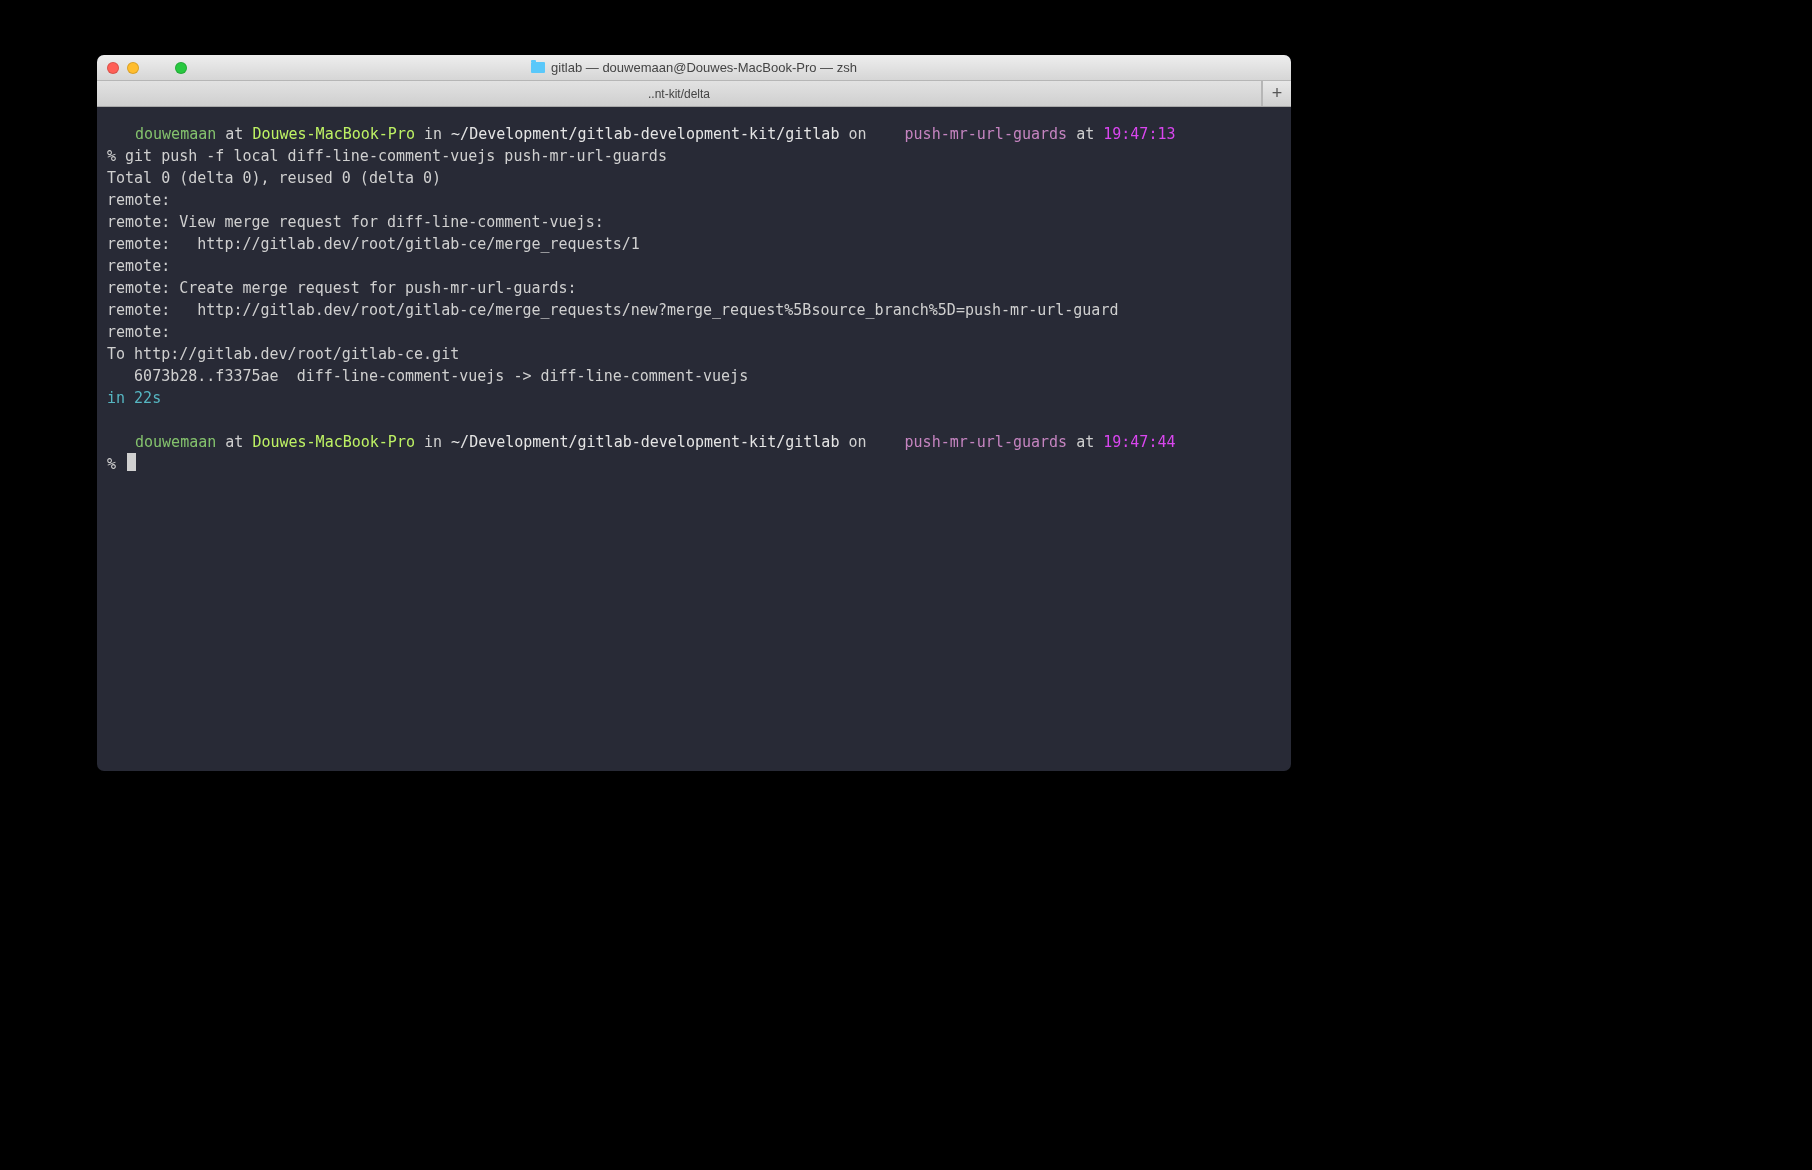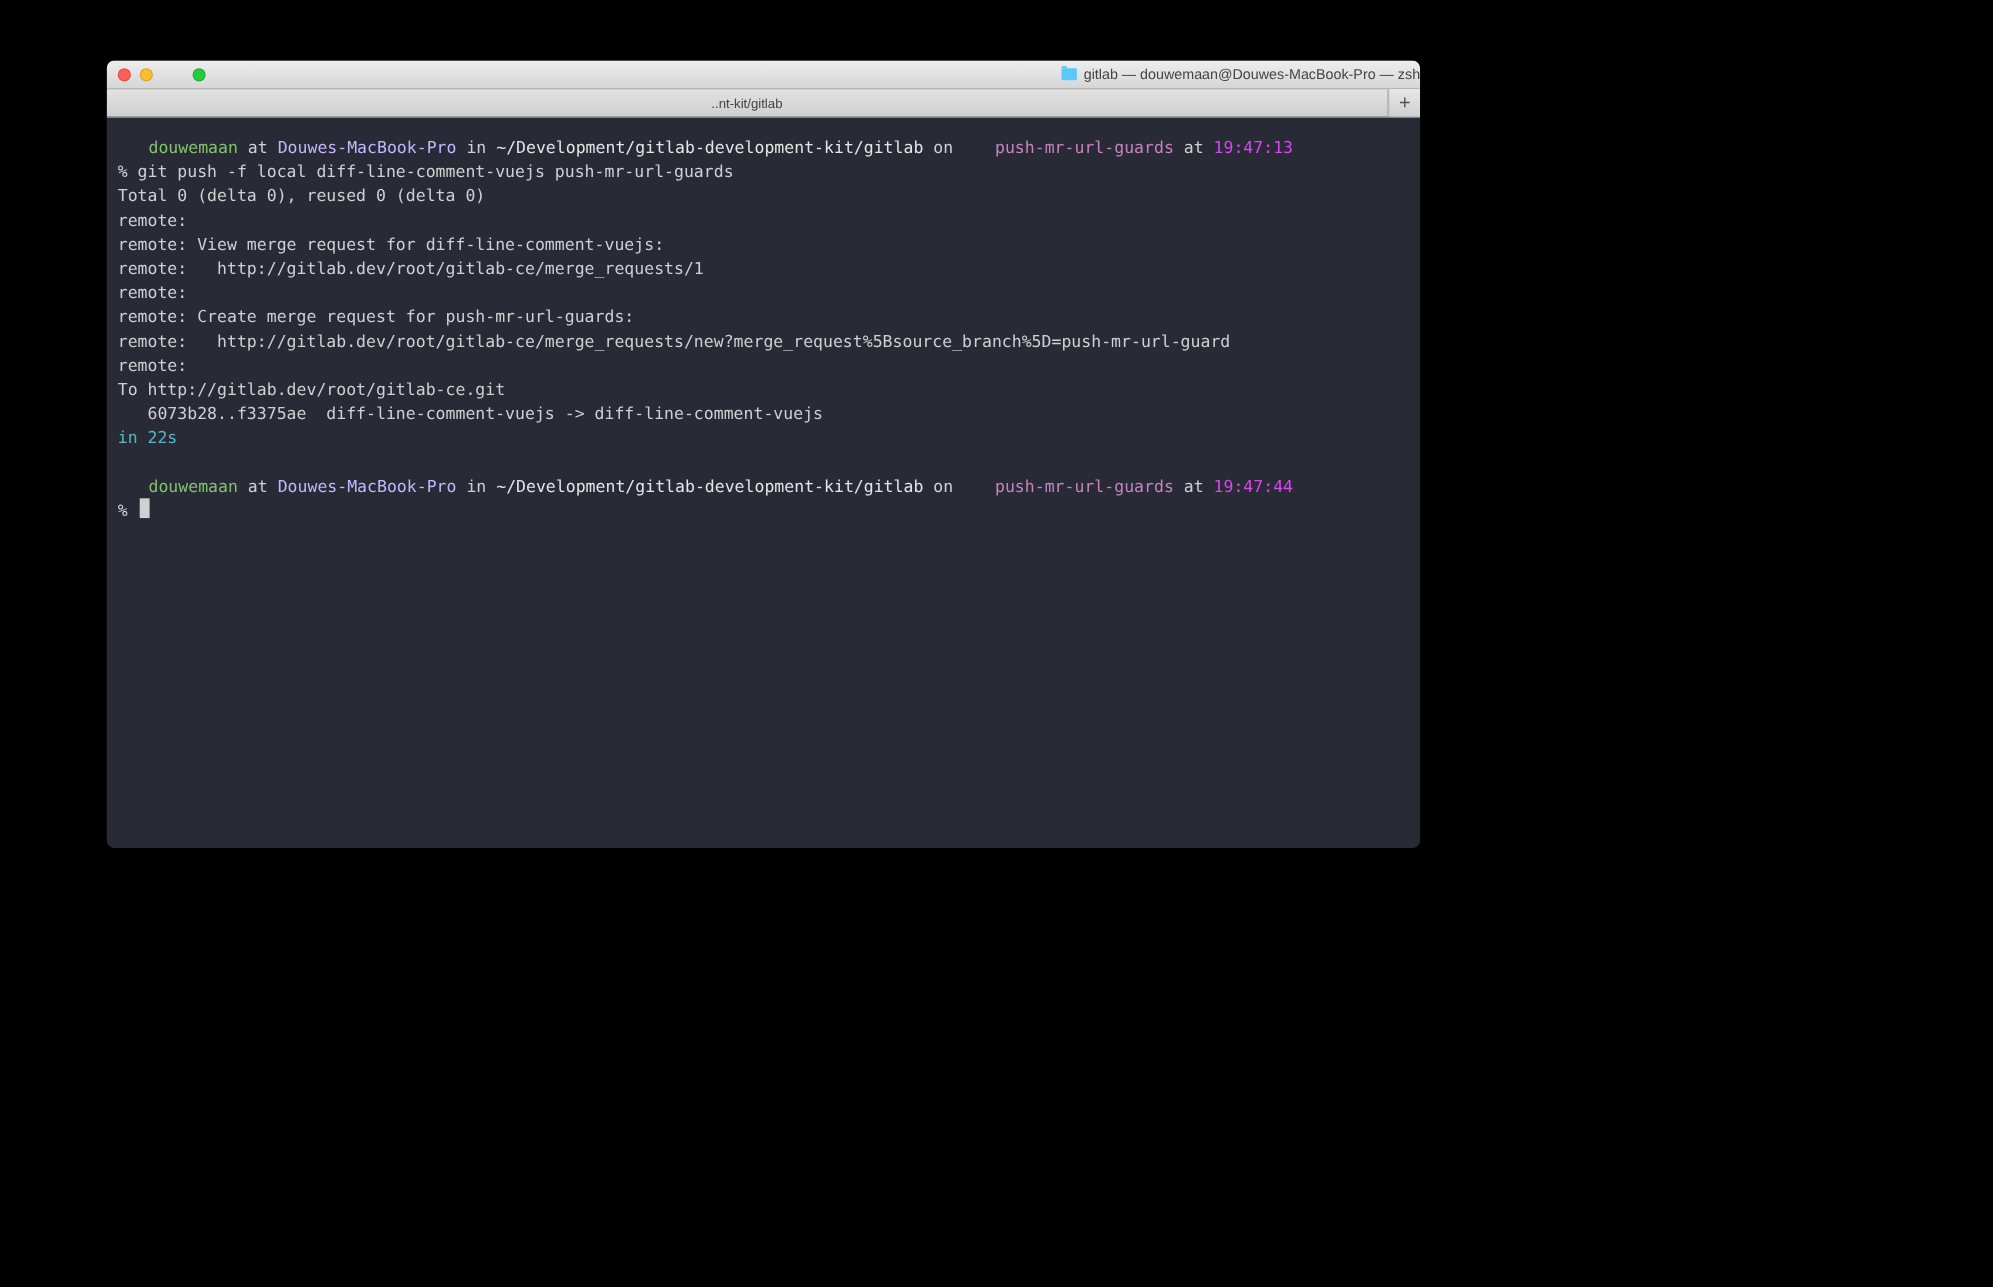--- a/index.html
+++ b/index.html
@@ -51,21 +51,21 @@
   .tl.yellow { background: #ffbd2e; }
   .tl.green  { background: #28c840; }
   .titletext {
     position: absolute;
     left: 0; right: 0;
     text-align: center;
     font-size: 13px;
     color: #444;
     display: flex;
     align-items: center;
-    justify-content: flex-end;
+    justify-content: center;
     gap: 6px;
     pointer-events: none;
   }
   .folder-icon {
     width: 14px;
     height: 11px;
     background: #5ac8fa;
     border-radius: 1px;
     position: relative;
     display: inline-block;
@@ -117,21 +117,21 @@
     flex: 1;
     padding: 16px 10px 10px 10px;
     font-family: Menlo, Consolas, "DejaVu Sans Mono", monospace;
     font-size: 15px;
     line-height: 22px;
     color: #d0d0d0;
     white-space: pre;
     overflow: hidden;
   }
   .green  { color: #84c26d; margin-left: 28px; }
-  .yellow { color: #c4b5fd; }
+  .yellow { color: #bef264; }
   .blue   { color: #d946ef; }
   .magenta{ color: #c584c0; padding-left: 29px; }
   .cyan   { color: #56b6c2; }
   .greenbold { color: #e5e5e5; font-weight: normal; }
   .def    { color: #d0d0d0; }
   .cursor {
     display: inline-block;
     width: 9px;
     height: 18px;
     background: #d0d0d0;
@@ -152,21 +152,21 @@
       <div class="tl green"></div>
     </div>
     <div class="titletext">
       <span class="folder-icon"></span>
       <span>gitlab — douwemaan@Douwes-MacBook-Pro — zsh</span>
     </div>
   </div>
 
   <div class="tabbar">
     <div class="tab">
-      <span>..nt-kit/gitlab</span>
+      <span>..nt-kit/delta</span>
     </div>
     <div class="newtab">
       <span>+</span>
     </div>
   </div>
 
   <div class="term"><span class="line"><span class="green">douwemaan</span><span class="def"> at </span><span class="yellow">Douwes-MacBook-Pro</span><span class="def"> in </span><span class="greenbold">~/Development/gitlab-development-kit/gitlab</span><span class="def"> on </span><span class="magenta">push-mr-url-guards</span><span class="def"> at </span><span class="blue">19:47:13</span></span><span class="line"><span class="def">% </span><span class="def">git push -f local diff-line-comment-vuejs push-mr-url-guards</span></span><span class="line def">Total 0 (delta 0), reused 0 (delta 0)</span><span class="line def">remote:</span><span class="line def">remote: View merge request for diff-line-comment-vuejs:</span><span class="line def">remote:   http://gitlab.dev/root/gitlab-ce/merge_requests/1</span><span class="line def">remote:</span><span class="line def">remote: Create merge request for push-mr-url-guards:</span><span class="line def">remote:   http://gitlab.dev/root/gitlab-ce/merge_requests/new?merge_request%5Bsource_branch%5D=push-mr-url-guard</span><span class="line def">remote:</span><span class="line def">To http://gitlab.dev/root/gitlab-ce.git</span><span class="line def">   6073b28..f3375ae  diff-line-comment-vuejs -&gt; diff-line-comment-vuejs</span><span class="line"><span class="cyan">in </span><span class="cyan">22s</span></span><span class="line"> </span><span class="line"><span class="green">douwemaan</span><span class="def"> at </span><span class="yellow">Douwes-MacBook-Pro</span><span class="def"> in </span><span class="greenbold">~/Development/gitlab-development-kit/gitlab</span><span class="def"> on </span><span class="magenta">push-mr-url-guards</span><span class="def"> at </span><span class="blue">19:47:44</span></span><span class="line"><span class="def">% </span><span class="cursor"></span></span></div>
 
 </div>
 

